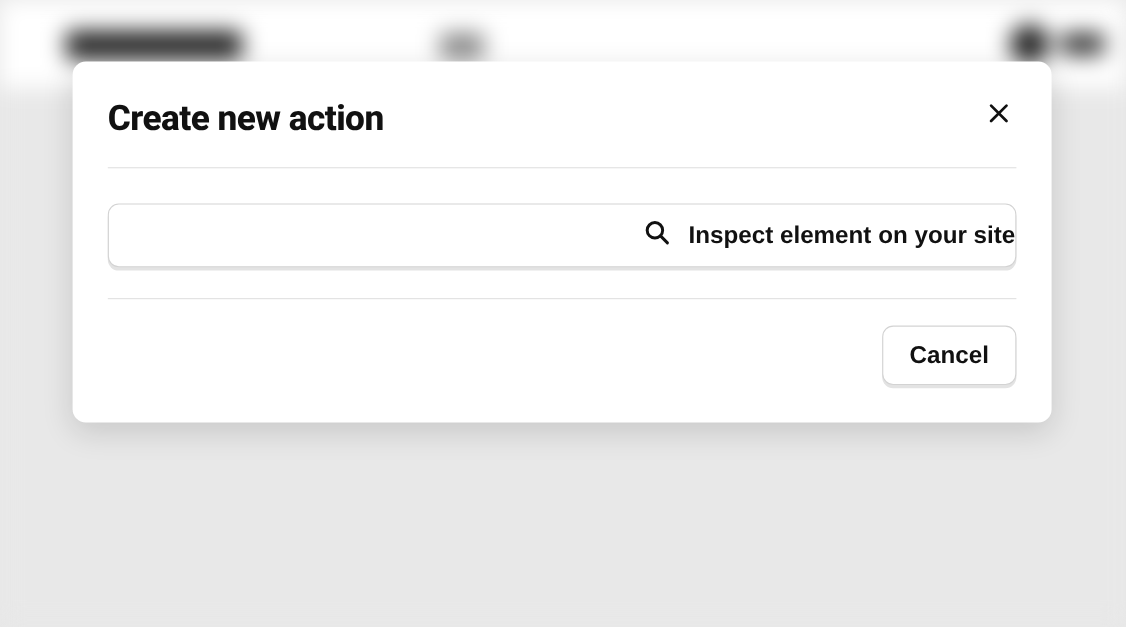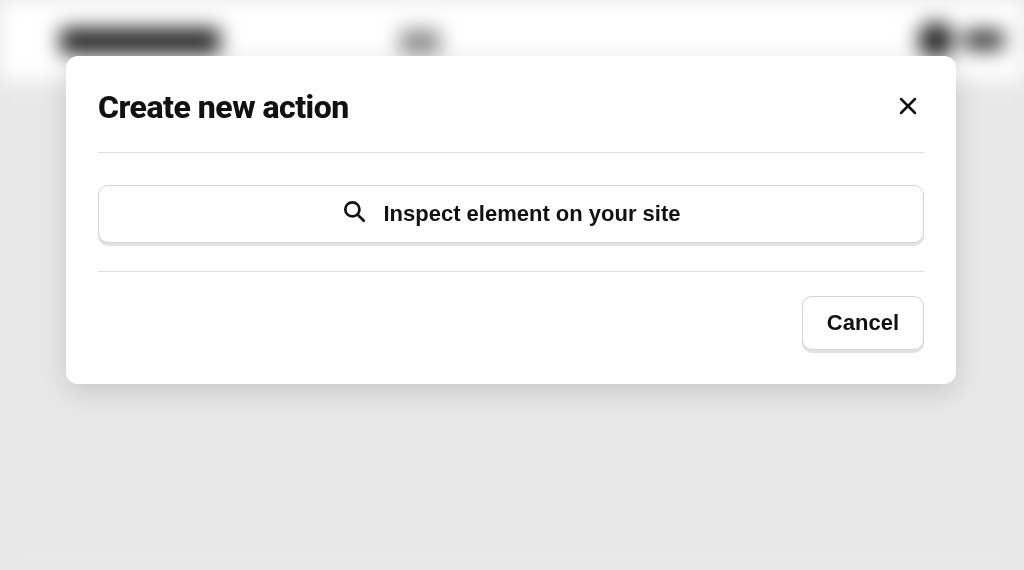--- a/index.html
+++ b/index.html
@@ -39,21 +39,20 @@
     top: 56px;
     left: 66px;
     right: 68px;
     background: #ffffff;
     border-radius: 12px;
     box-shadow: 0 8px 28px rgba(0,0,0,0.14);
     padding: 0;
   }
   .modal-header {
     display: flex;
-    align-items: center;
     justify-content: space-between;
     padding: 32px 32px 26px 32px;
   }
   .modal-title {
     font-size: 32px;
     font-weight: 800;
     color: #111;
     letter-spacing: -0.5px;
   }
   .close-btn {
@@ -75,21 +74,21 @@
 
   .big-option {
     width: 100%;
     height: 58px;
     border: 1px solid #d3d3d3;
     border-radius: 10px;
     background: #fff;
     box-shadow: 0 3px 0 #e3e3e3;
     display: flex;
     align-items: center;
-    justify-content: center;
+    justify-content: flex-end;
     gap: 16px;
     font-size: 22px;
     font-weight: 700;
     color: #111;
     cursor: pointer;
   }
   .big-option svg { width: 26px; height: 26px; }
 
   .modal-footer {
     padding: 24px 32px 34px 32px;

